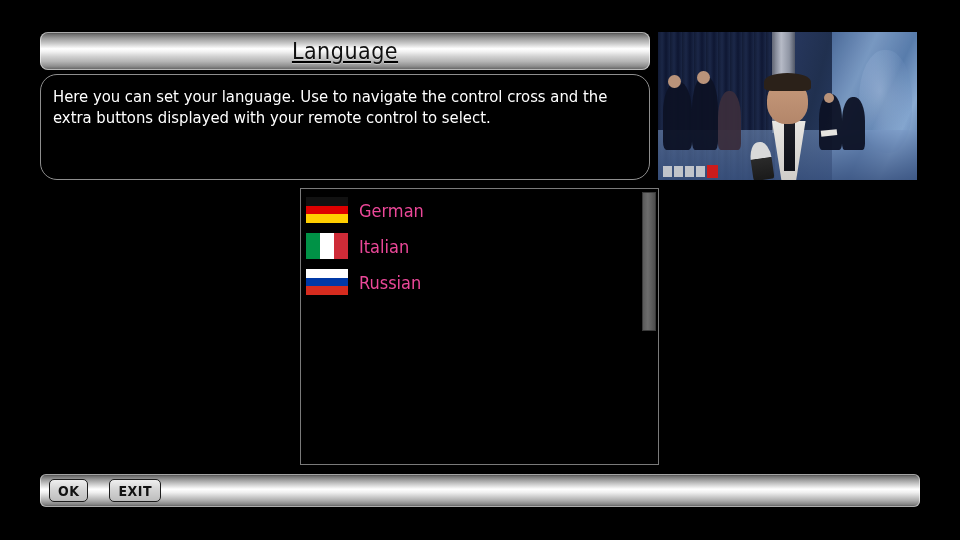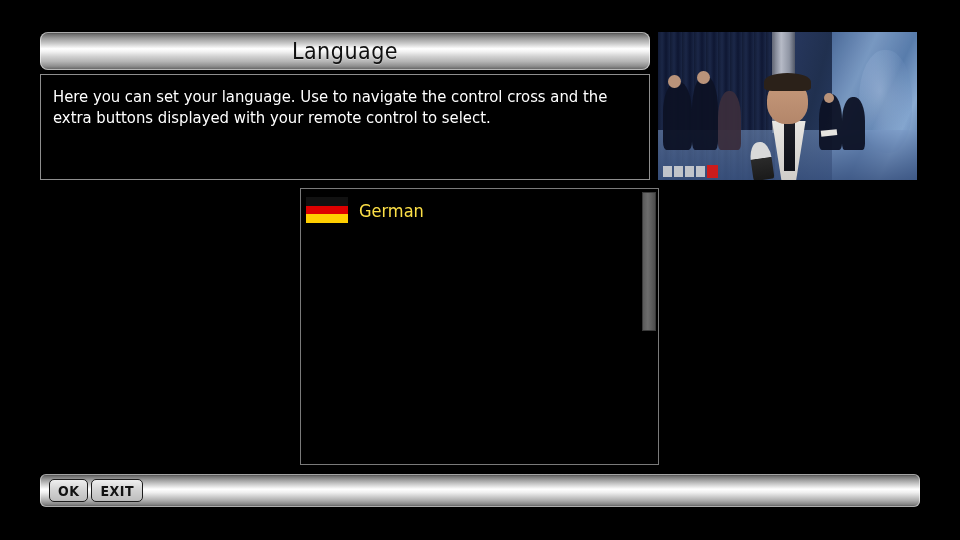--- a/index.html
+++ b/index.html
@@ -12,32 +12,32 @@
 
   
   #title-bar{
     position:absolute; left:40px; top:32px; width:610px; height:38px;
     border-radius:8px;
     background:linear-gradient(to bottom,
       #3a3a3a 0%, #6e6e6e 6%, #9a9a9a 16%, #c9c9c9 30%,
       #ffffff 44%, #f2f2f2 52%, #d2d2d2 64%,
       #b4b4b4 78%, #8e8e8e 90%, #5a5a5a 100%);
     box-shadow:inset 0 0 0 1px rgba(255,255,255,.55), 0 1px 2px rgba(0,0,0,.8);
-    display:flex; align-items:center; justify-content:center;
+    display:flex; align-items:center; justify-content:center;text-decoration:underline;
   }
   #title-text{
     font-size:23px; color:#111; letter-spacing:.5px;
     font-family:"DejaVu Sans Condensed","Liberation Sans", sans-serif;
     text-shadow:0 1px 0 rgba(255,255,255,.35);
   }
 
   
   #desc-panel{
     position:absolute; left:40px; top:74px; width:610px; height:106px;
-    background:#000; border:1px solid #8e8e8e; border-radius:0;
+    background:#000; border:1px solid #8e8e8e; border-radius:17px;
     padding:11px 12px 0 12px;
   }
   #desc-text{
     color:#fff; font-size:16.5px; line-height:1.28;
     font-family:"DejaVu Sans Condensed","Liberation Sans", sans-serif;
     text-shadow:0 0 1px rgba(0,0,0,.9);
   }
 
   
   #video-preview{
@@ -122,21 +122,21 @@
   #list-items{ position:absolute; left:1px; top:3px; width:340px; }
   .list-row{
     height:36px; display:flex; align-items:center; padding-left:4px; gap:11px;
     position:relative;
   }
   .list-row.selected{
     background:linear-gradient(to bottom,#c9a173,#bb9165);
     box-shadow:inset 0 0 0 1px rgba(255,255,255,.18);
   }
   .row-label{
-    font-size:18px; color:#fde047;
+    font-size:18px; color:#ec4899;
     font-family:"DejaVu Sans Condensed","Liberation Sans", sans-serif;
     text-shadow:0 0 2px rgba(0,0,0,.85);
   }
   .list-row.selected .row-label{ color:#fffaf0; }
 
   
   .flag{
     width:42px; height:26px; flex:none; position:relative; overflow:hidden;
     box-shadow:0 0 0 1px rgba(0,0,0,.6), inset 0 0 4px rgba(0,0,0,.35);
     background:#222;
@@ -156,21 +156,21 @@
 
   
   #bottom-bar{
     position:absolute; left:40px; top:474px; width:880px; height:33px;
     border-radius:6px;
     background:linear-gradient(to bottom,
       #3d3d3d 0%, #767676 8%, #a5a5a5 20%, #d6d6d6 34%,
       #ffffff 46%, #f0f0f0 56%, #cfcfcf 68%,
       #aeaeae 80%, #858585 92%, #4e4e4e 100%);
     box-shadow:inset 0 0 0 1px rgba(255,255,255,.5), 0 1px 2px rgba(0,0,0,.8);
-    display:flex; align-items:center; gap:3px; padding-left:9px;
+    display:flex; align-items:center; gap:21px; padding-left:9px;
   }
   .bar-btn{
     height:23px; min-width:36px; padding:0 8px;
     border:1.5px solid #1d1d1d; border-radius:5px;
     background:linear-gradient(to bottom,#efefef,#d2d2d2 50%,#bdbdbd);
     display:flex; align-items:center; justify-content:center;
     font-size:14px; font-weight:bold; color:#121212; letter-spacing:.5px;
     font-family:"DejaVu Sans Condensed","Liberation Sans", sans-serif;
   }
 </style>
@@ -229,22 +229,38 @@
           <span class="s" style="top:0;height:33.34%;background:#111"></span>
           <span class="s" style="top:33.34%;height:33.33%;background:#dd0000"></span>
           <span class="s" style="top:66.67%;height:33.33%;background:#ffce00"></span>
         </span>
         <span class="row-label">German</span>
       </div>
 
 
 
 
-
-
+      <div class="list-row">
+        <span class="flag">
+          <span class="v" style="left:0;width:33.34%;background:#009246"></span>
+          <span class="v" style="left:33.34%;width:33.33%;background:#fff"></span>
+          <span class="v" style="left:66.67%;width:33.33%;background:#ce2b37"></span>
+        </span>
+        <span class="row-label">Italian</span>
+      </div>
+
+
+      <div class="list-row">
+        <span class="flag">
+          <span class="s" style="top:0;height:33.34%;background:#fff"></span>
+          <span class="s" style="top:33.34%;height:33.33%;background:#0039a6"></span>
+          <span class="s" style="top:66.67%;height:33.33%;background:#d52b1e"></span>
+        </span>
+        <span class="row-label">Russian</span>
+      </div>
 
     </div>
 
     <div id="scroll-track">
       <div id="scroll-thumb"></div>
     </div>
   </div>
 
   <div id="bottom-bar">
     <div class="bar-btn">OK</div>

